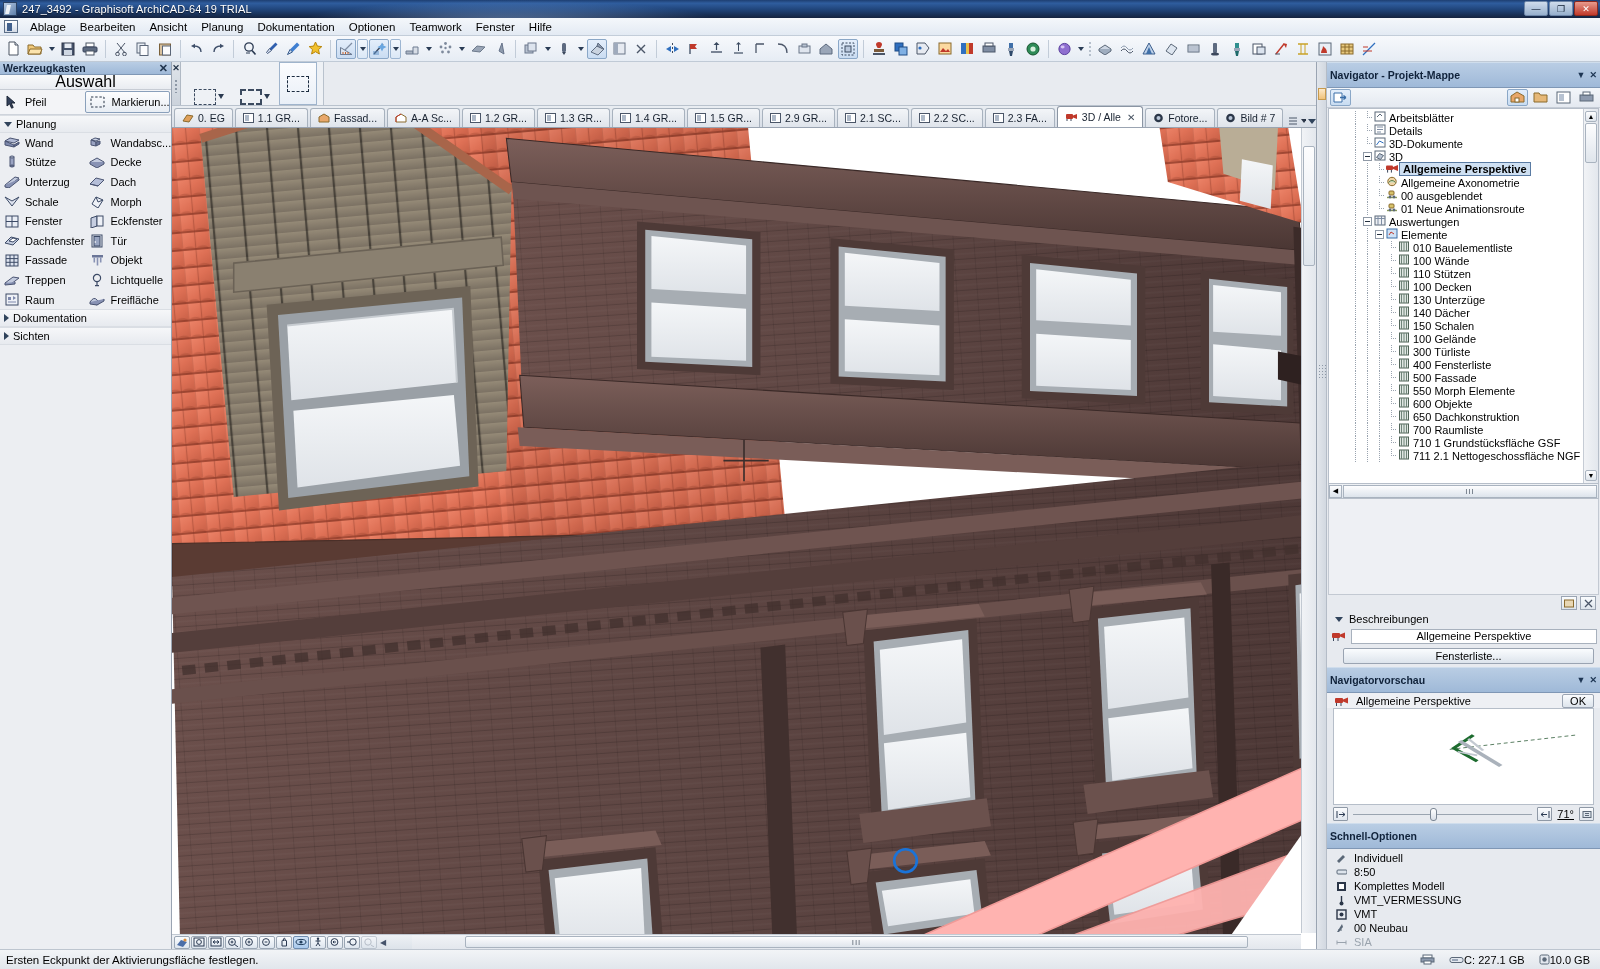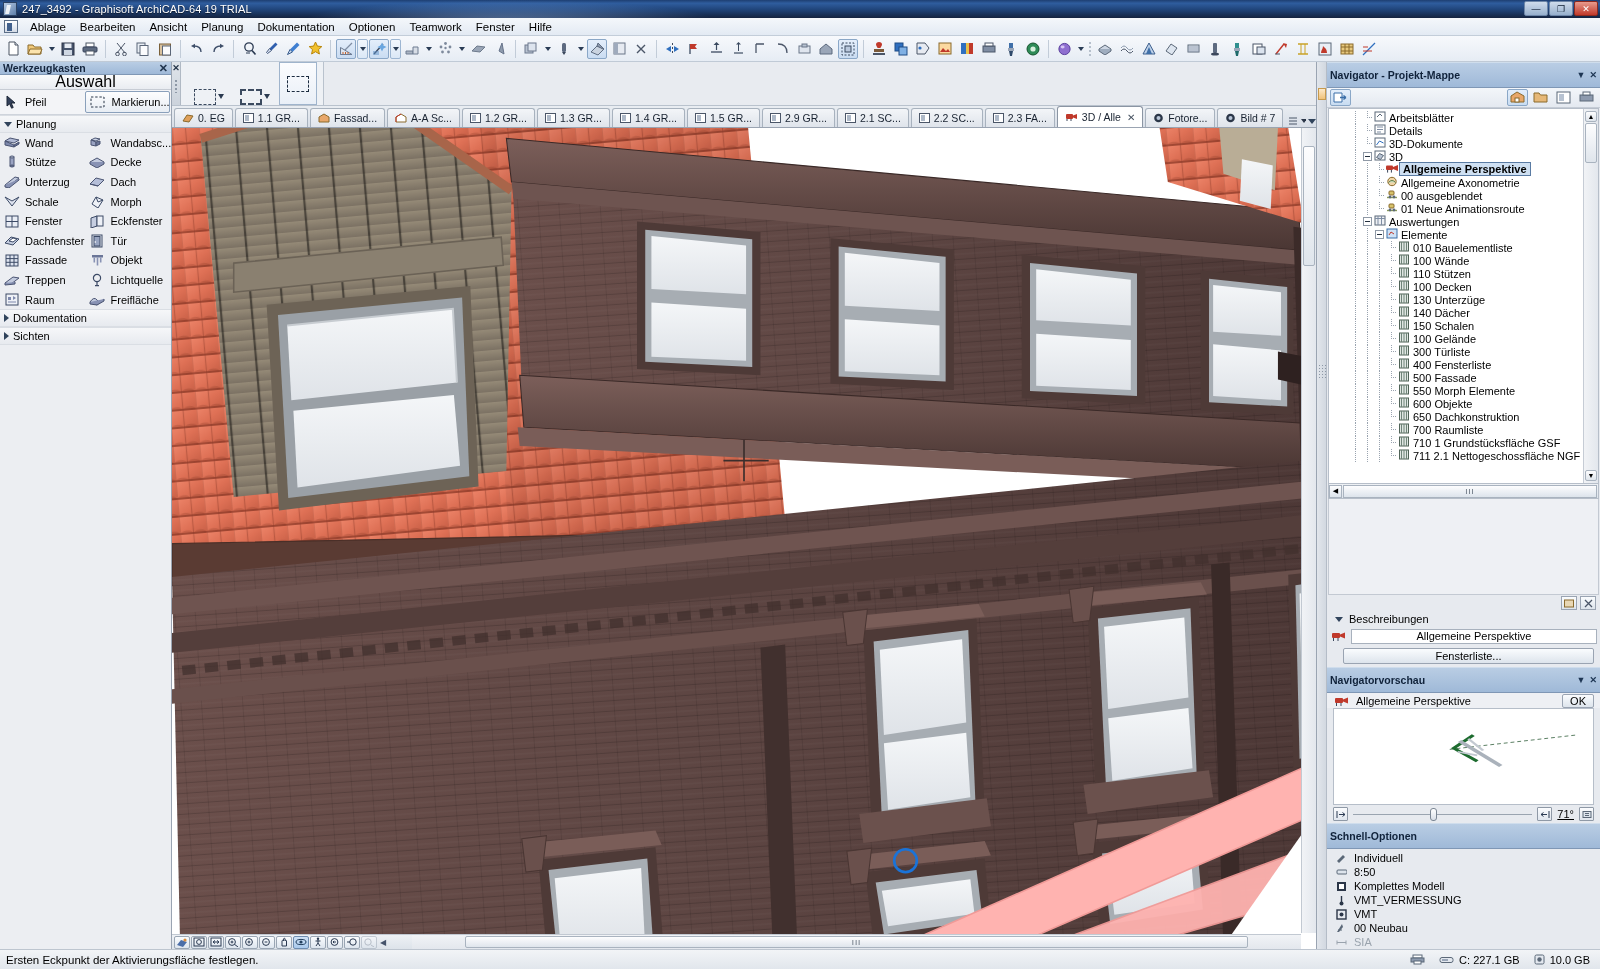--- a/index.html
+++ b/index.html
@@ -168,21 +168,21 @@
   .sld-knob{position:absolute;left:43%;width:7px;height:13px;border-radius:3px;
      background:linear-gradient(#ffffff,#d8dee7);border:1px solid #7b8694;}
   .qo-list{padding:2px 0 0 0;}
   .qo-item{display:flex;align-items:center;gap:6px;height:14px;padding-left:8px;font-size:11px;}
   .qo-item.dim{color:#9aa3ad;}
 
   
   .statusbar{height:20px;flex:0 0 20px;display:flex;align-items:center;
      background:linear-gradient(#f2f4f7,#e1e6ec);border-top:1px solid #bdc5cf;font-size:11.5px;padding-left:6px;}
   .sb-right{margin-left:auto;display:flex;align-items:center;gap:14px;padding-right:10px;font-size:11px;}
-  .sb-right .unit{display:flex;align-items:center;gap:5px;}
+  .sb-right .unit{display:flex;align-items:center;}
 
   
   .scene{position:absolute;inset:0;overflow:hidden;background:#fff;}
 </style>
 </head>
 <body>
 
 <div class="app">
 
   <div class="titlebar">

